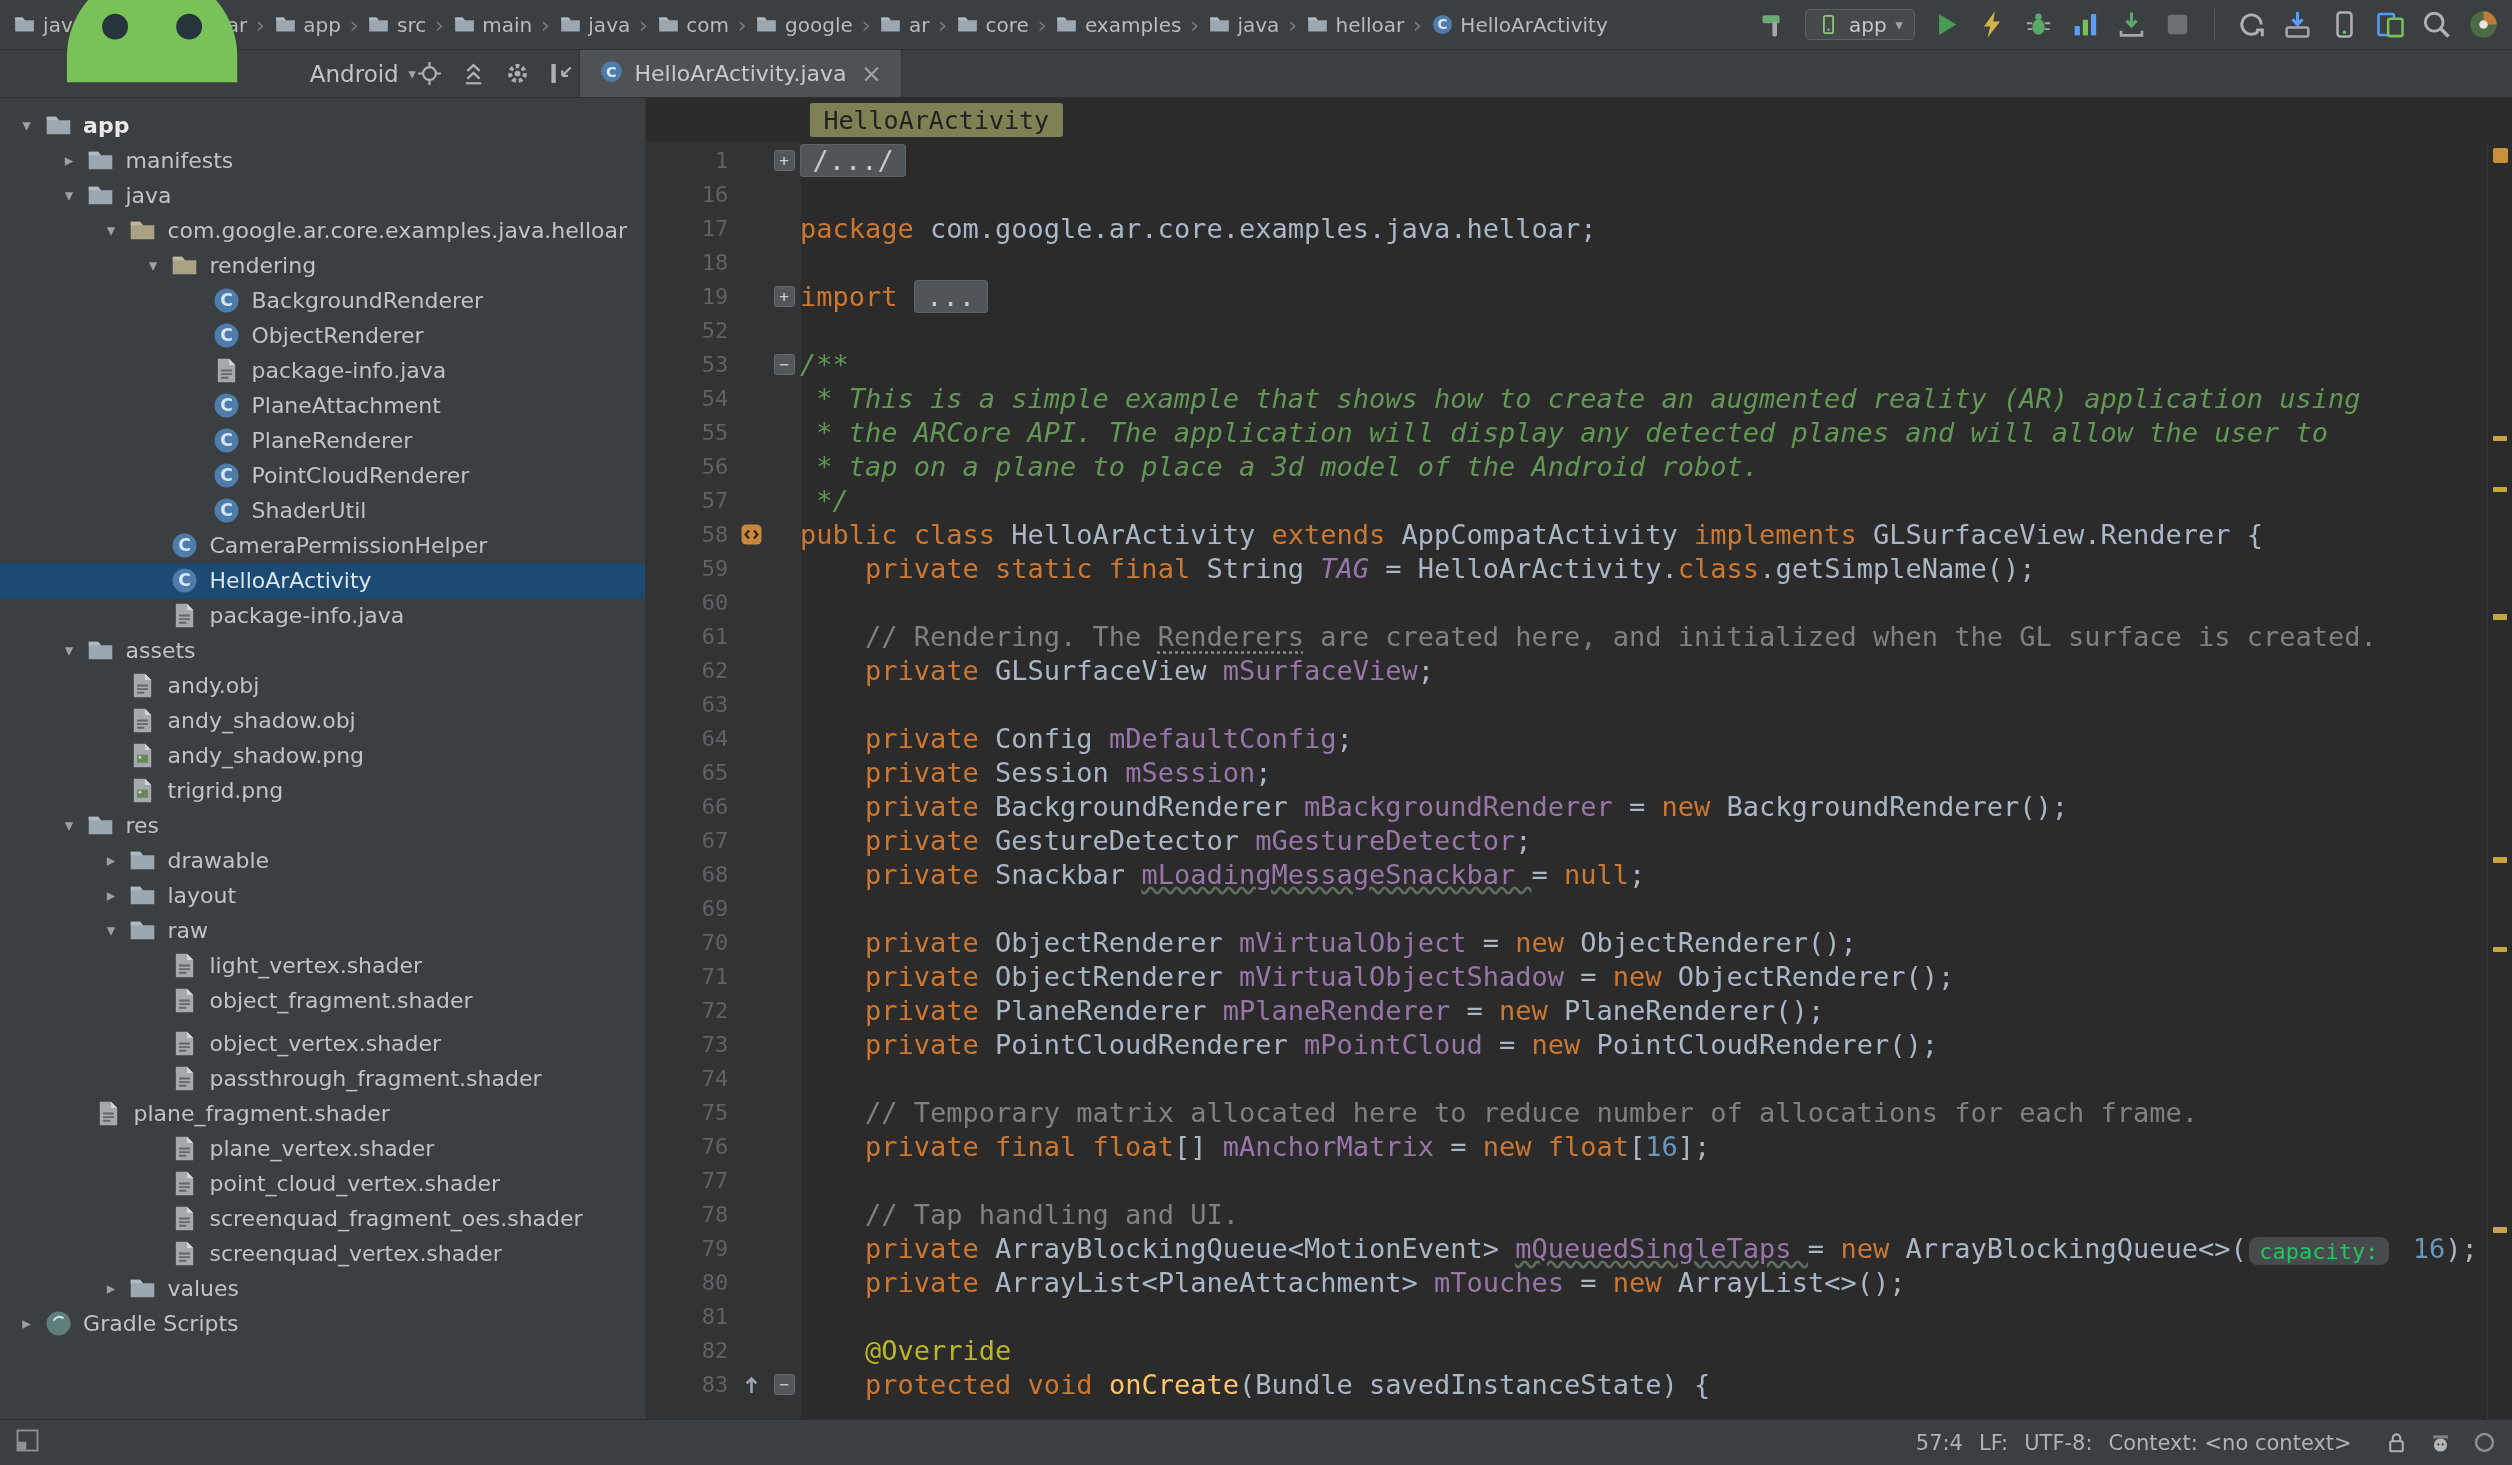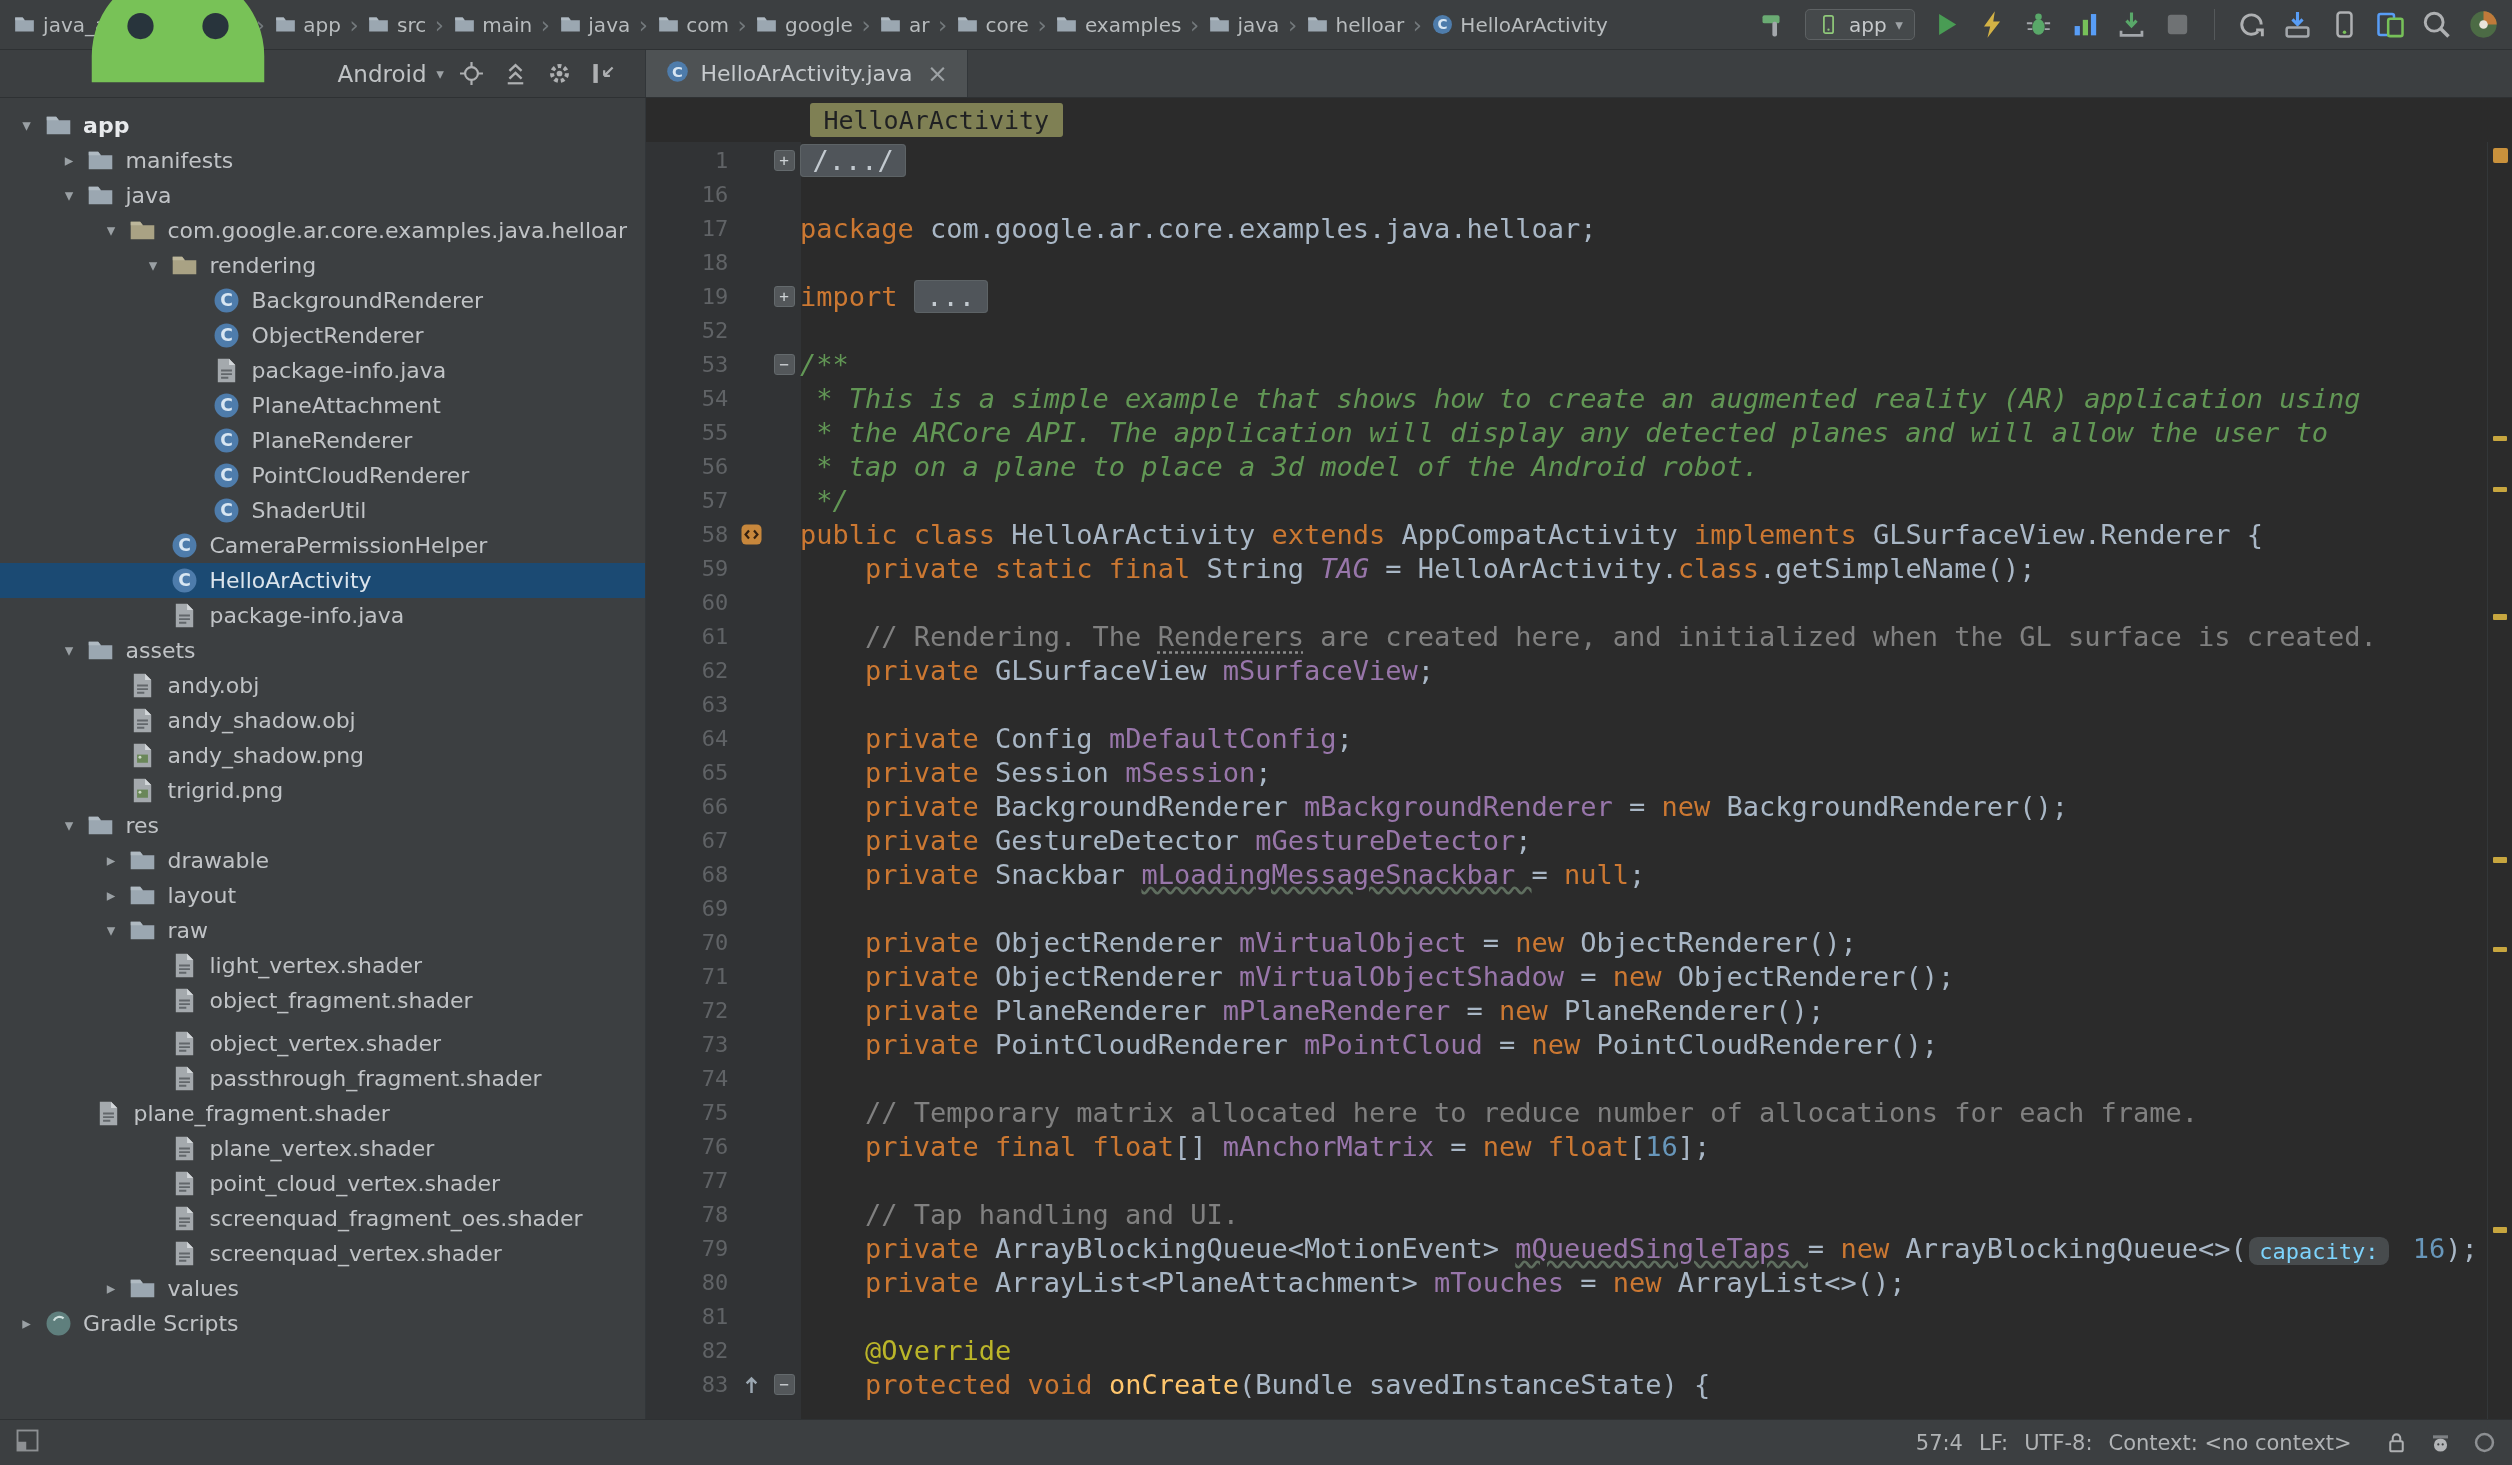--- a/index.html
+++ b/index.html
@@ -13,21 +13,21 @@
   .crumb{display:inline-flex;align-items:center;gap:6.7px;font-size:20px;color:#b8bcbe;flex:none}
   .crumb-sep{color:#73797c;font-size:23px;flex:none;padding:0 1px}
   .toolbar{margin-left:23px;display:flex;align-items:center;gap:15.3px;flex:none}
   .tbicon{width:31px;height:31px}
   .tb-sep{width:1px;height:31px;background:#55595b;margin:0 5.7px}
   .run-chip{display:inline-flex;align-items:center;gap:8.6px;background:#45494b;border:1px solid #5e6264;border-radius:4.8px;padding:2.9px 11.5px;font-size:20px;color:#c6c9cb}
   .dd{font-size:15.3px;color:#9da2a5}
 
   
   .second{height:48px;flex:none;display:flex;border-bottom:1px solid #2e3133}
-  .proj-head{width:646px;flex:none;display:flex;align-items:center;padding:0 28px;border-right:1px solid #323639}
+  .proj-head{width:580px;flex:none;display:flex;align-items:center;padding:0 4px;border-right:1px solid #323639}
   .proj-sel{display:inline-flex;align-items:center;gap:9.6px;font-size:23px;color:#c0c3c5}
   .head-icons{margin-left:auto;display:flex;align-items:center;gap:17px}
   .hicon{width:27px;height:27px}
   .tabstrip{flex:1;display:flex;align-items:stretch;background:#3c3f41}
   .tab{display:inline-flex;align-items:center;gap:10.5px;padding:0 19px;background:#4e5254;border-right:1px solid #323639;font-size:22px;color:#c6cacd}
   .tab .icon{width:25px;height:25px}
   .tab-close{color:#9da2a5;font-size:25px;margin-left:3.8px;line-height:1}
 
   
   .main{flex:1;display:flex;min-height:0}
@@ -50,21 +50,21 @@
   .gut .icon{width:25px;height:25px}
   .foldc{width:32px;flex:none;display:flex;justify-content:center}
   .foldbox{width:21px;height:21px;background:#53575a;border:1px solid #646a6d;border-radius:2.9px;color:#cdd2d5;font-size:16px;line-height:19px;text-align:center;font-family:"DejaVu Sans Mono","Liberation Mono",monospace}
   .ctext{font-family:"DejaVu Sans Mono","Liberation Mono",monospace;font-size:27px;white-space:pre;color:#a9b7c6}
 
   .t-k{color:#cc7832}.t-d{color:#a9b7c6}.t-f{color:#9876aa}
   .t-sf{color:#9876aa;font-style:italic}
   .t-c{color:#808080}.t-j{color:#629755;font-style:italic}
   .t-n{color:#6897bb}.t-a{color:#bbb529}.t-m{color:#ffc66d}
   .t-fold{background:#50555a;color:#c3cad0;border:1px solid #5d6366;border-radius:3.8px;padding:0 11.5px}
-  .t-hint{background:#474b4d;color:#7dd3fc;border-radius:8.6px;padding:1.9px 10.5px;font-size:22px;margin:0 7.6px 0 1.9px}
+  .t-hint{background:#474b4d;color:#22c55e;border-radius:8.6px;padding:1.9px 10.5px;font-size:22px;margin:0 7.6px 0 1.9px}
   .t-fu{color:#9876aa;text-decoration:underline wavy #5f6e5f}
   .t-cu{color:#808080;text-decoration:underline dotted #8b8b8b;text-underline-offset:4.8px}
 
   .stripe{width:25px;flex:none;position:relative;background:#2b2b2b;border-left:1px solid #333739}
   .stripe-top{position:absolute;top:5.7px;left:4.8px;width:15.3px;height:15.3px;background:#c9913c;border-radius:1.9px}
   .stripe-mark{position:absolute;right:4.8px;width:14.3px;height:5.7px;background:#c7a63f;border-radius:1px}
 
   
   .status{height:46px;flex:none;display:flex;align-items:center;padding:0 15.3px;border-top:1px solid #2e3133;background:#3c3f41;font-size:21px;color:#b0b3b5}
   .status-spacer{flex:1}

